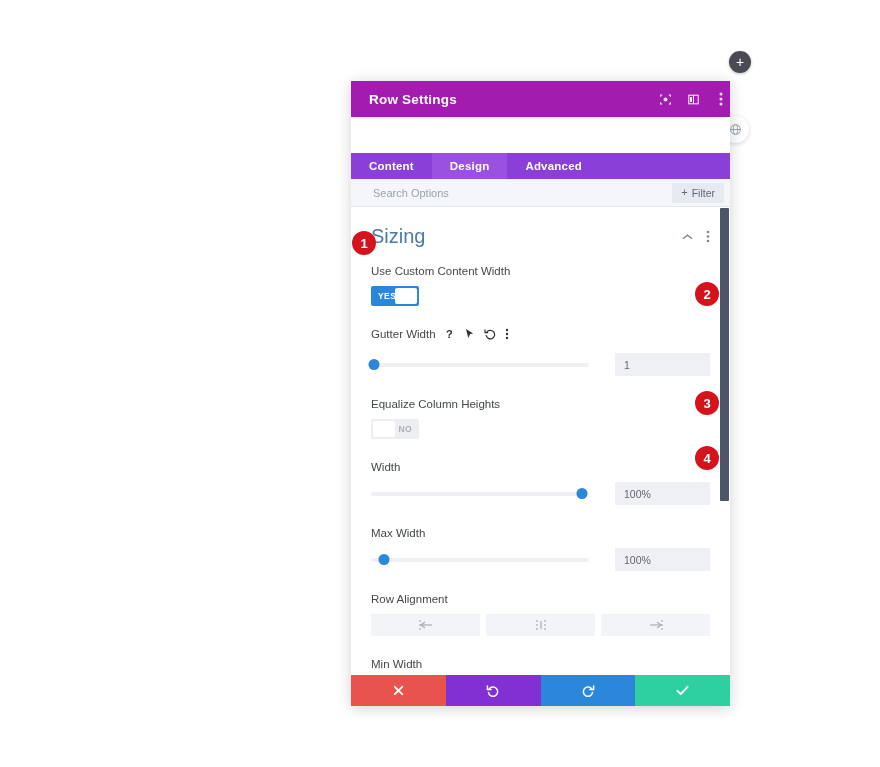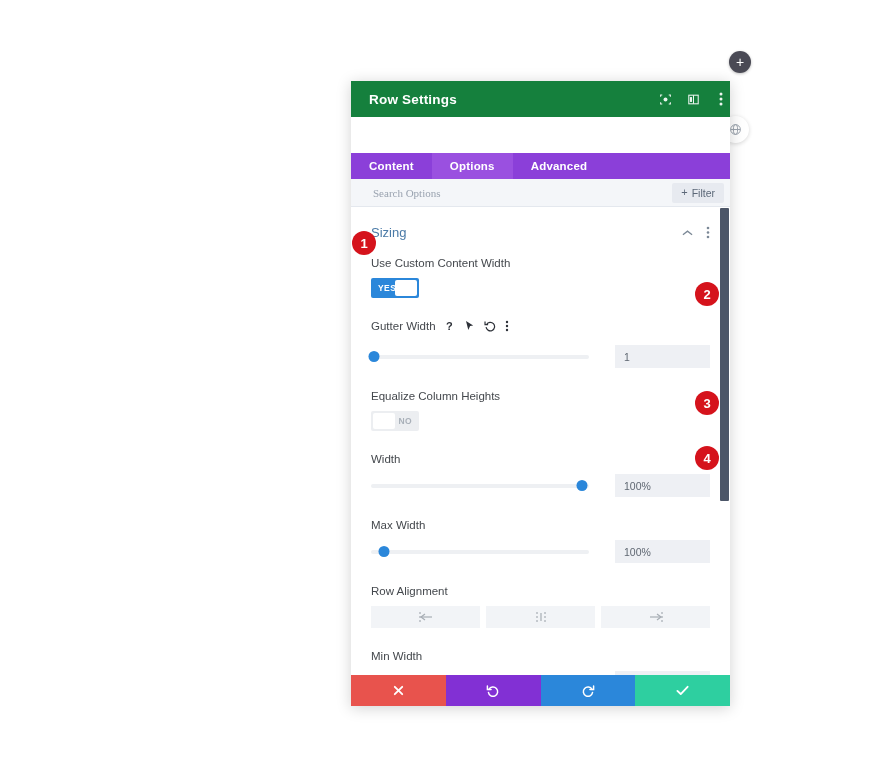--- a/index.html
+++ b/index.html
@@ -60,21 +60,21 @@
     box-shadow: 0 2px 14px rgba(0,0,0,0.18);
     z-index: 20;
     display: flex;
     flex-direction: column;
     overflow: hidden;
   }
 
   
   .panel-header {
     height: 36px;
-    background: #15803d;
+    background: #a21caf;
     display: flex;
     align-items: center;
     padding: 0 2px 0 18px;
     flex: none;
   }
   .panel-title {
     color: #ffffff;
     font-size: 13.5px;
     font-weight: bold;
     letter-spacing: .2px;
@@ -125,21 +125,21 @@
     align-items: center;
     padding-left: 20px;
     padding-right: 6px;
     flex: none;
   }
   .search-input {
     flex: 1;
     border: none;
     background: transparent;
     outline: none;
-    font-family: Liberation Serif, serif;
+    font-family: Liberation Sans, sans-serif;
     font-size: 11px;
     color: #8d96a3;
   }
   .search-input::placeholder { color: #9aa3b0; }
   .filter-btn {
     background: #e7eaf0;
     color: #5c6878;
     font-size: 10.5px;
     padding: 4px 9px;
     display: flex;
@@ -185,21 +185,21 @@
   
   .section-head {
     display: flex;
     align-items: center;
     padding-top: 18px;
     padding-bottom: 17px;
   }
   .section-title {
     flex: 1;
     color: #4a7aa7;
-    font-size: 13px;
+    font-size: 20px;
   }
   .section-icons { display: flex; align-items: center; gap: 13px; }
   .section-icons svg { display: block; }
 
   
   .field { margin-bottom: 4px; }
   .field-label {
     font-size: 11.5px;
     color: #44484d;
     margin-bottom: 9px;
@@ -389,21 +389,21 @@
           <circle cx="2" cy="2" r="1.5" fill="#ffffff"></circle>
           <circle cx="2" cy="7" r="1.5" fill="#ffffff"></circle>
           <circle cx="2" cy="12" r="1.5" fill="#ffffff"></circle>
         </svg>
       </div>
     </div>
   </div>
 
   <div class="panel-tabs">
     <div class="tab">Content</div>
-    <div class="tab active">Options</div>
+    <div class="tab active">Design</div>
     <div class="tab">Advanced</div>
   </div>
 
   <div class="search-row">
     <input class="search-input" type="text" placeholder="Search Options" style="">
     <div class="filter-btn">
       <span class="filter-plus">+</span>
       <span>Filter</span>
     </div>
   </div>

